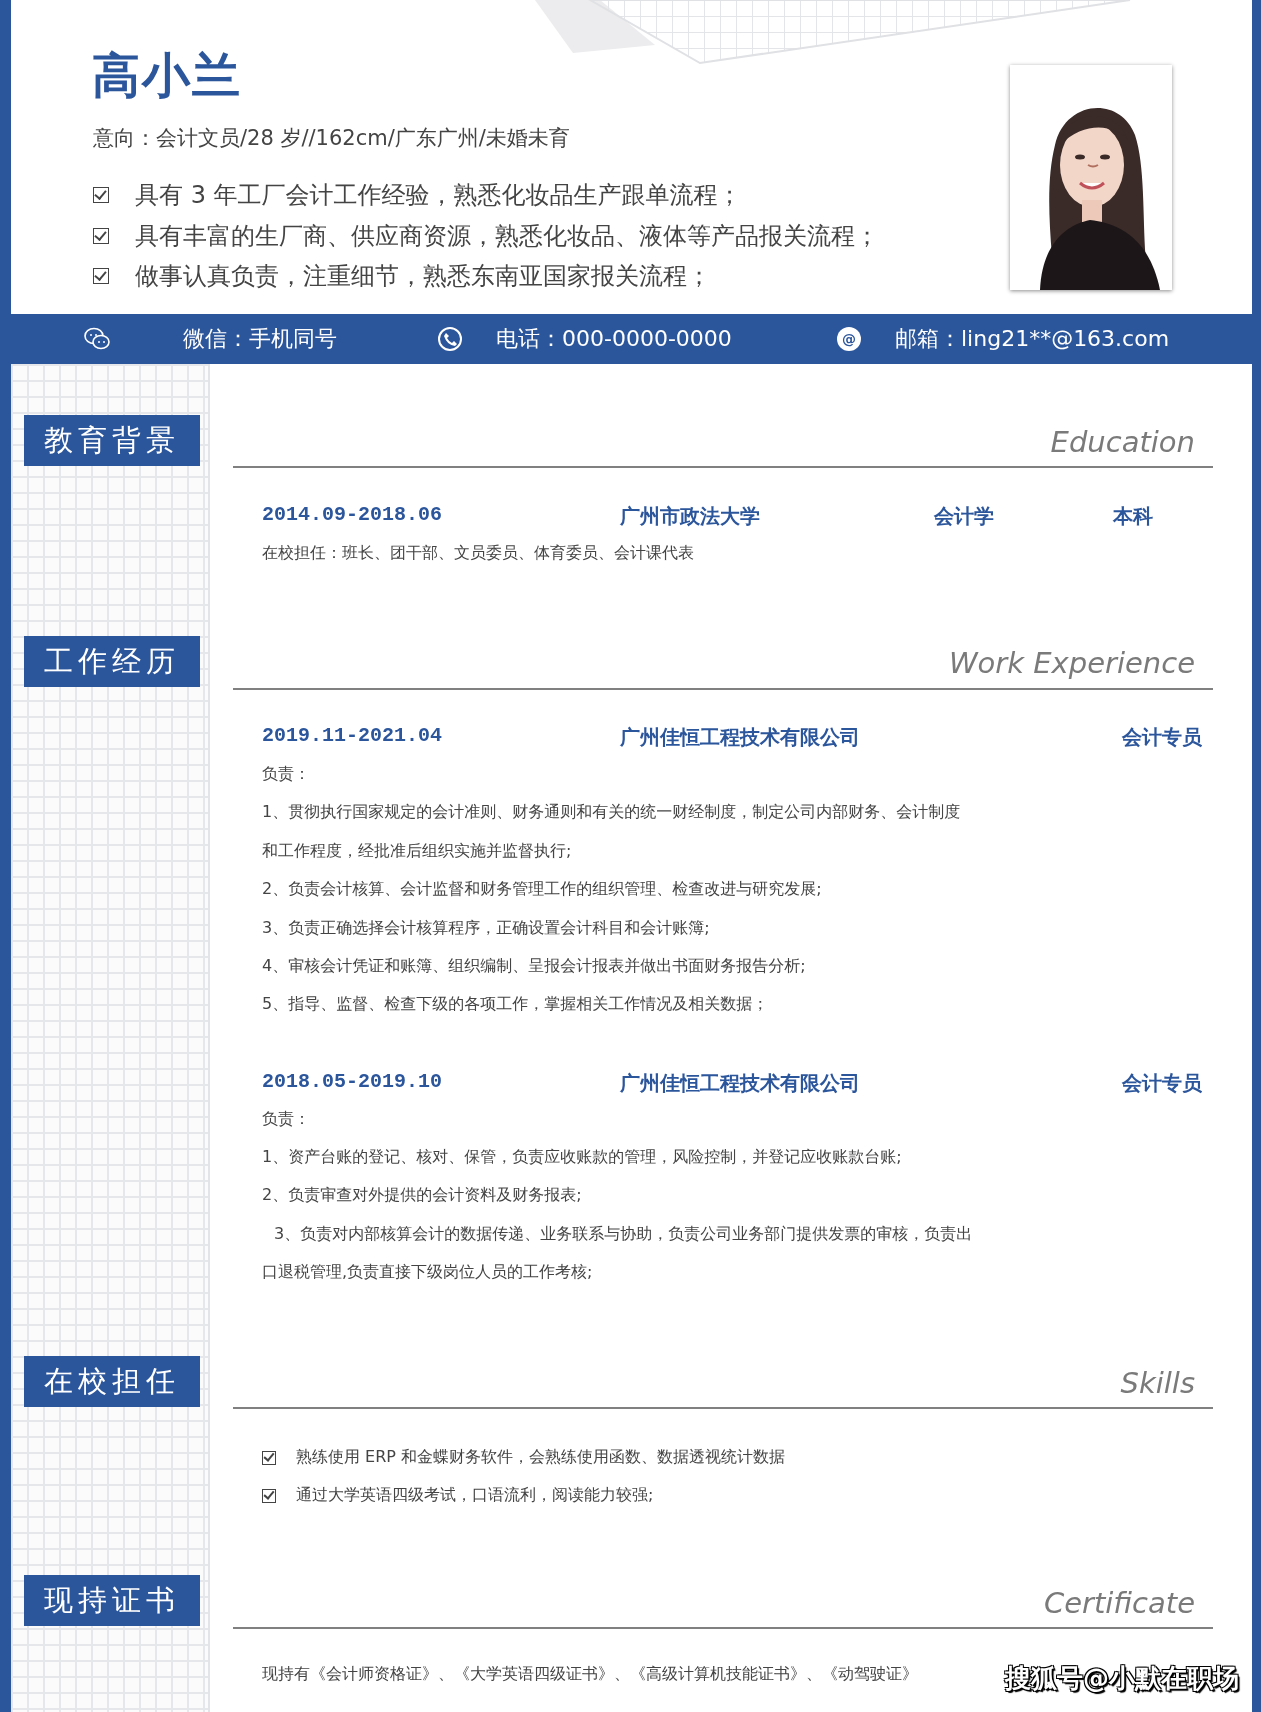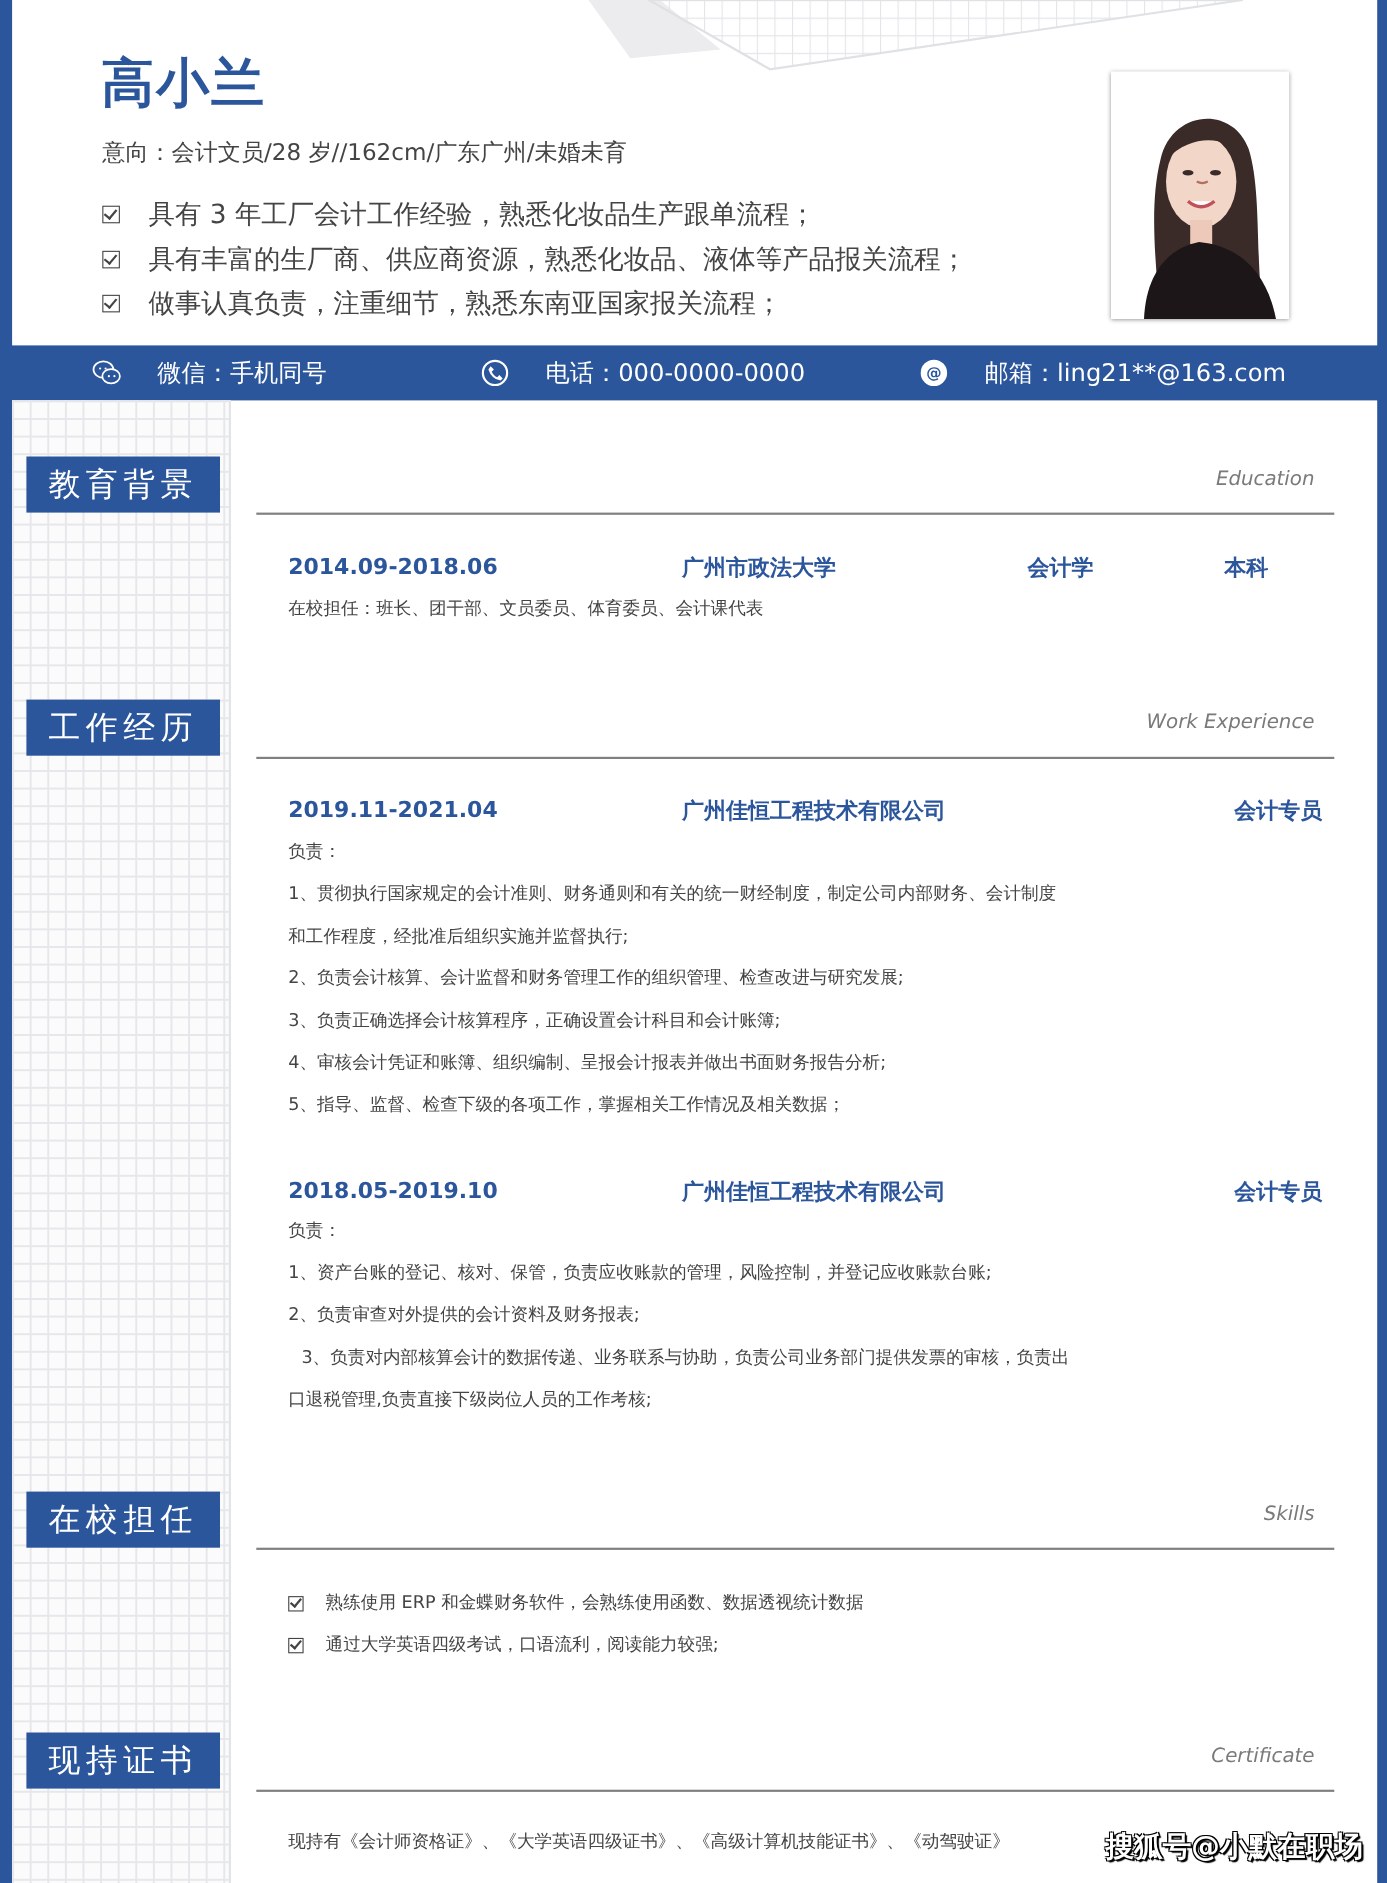--- a/index.html
+++ b/index.html
@@ -24,25 +24,25 @@
   .contact-bar { position: absolute; left: 0; top: 314px; width: 1261px; height: 50px; background: #2c569c; color: #fff; font-size: 22px; }
   .contact { position: absolute; top: 0; height: 50px; display: flex; align-items: center; white-space: nowrap; }
   .contact .ic { width: 28px; height: 28px; margin-right: 32px; display: flex; align-items: center; justify-content: center; }
 
   .sidebar { position: absolute; left: 11px; top: 364px; width: 199px; height: 1348px;
     background-color: #fbfbfc;
     background-image: linear-gradient(#e6e7ea 2px, transparent 2px), linear-gradient(90deg, #e6e7ea 2px, transparent 2px);
     background-size: 16px 16px; border-right: 2px solid #e3e4e7; }
 
   .sec-label { position: absolute; left: 24px; width: 176px; height: 51px; background: #2c569c; color: #fff; font-size: 29px; letter-spacing: 5px; display: flex; align-items: center; justify-content: center; }
-  .sec-en { position: absolute; right: 66px; font-size: 18px; font-style: italic; color: #7a7a7a; white-space: nowrap; }
+  .sec-en { position: absolute; right: 66px; font-size: 29px; font-style: italic; color: #7a7a7a; white-space: nowrap; }
   .sec-line { position: absolute; left: 233px; width: 980px; height: 2px; background: #808080; }
 
   .row { position: absolute; left: 262px; width: 940px; height: 30px; font-size: 20px; font-weight: bold; color: #2c569c; white-space: nowrap; }
-  .row span { position: absolute; top: 0; }
+  .row span { position: absolute; top: 0; font-family: Liberation Mono, monospace; }
   .txt { position: absolute; left: 262px; font-size: 16px; color: #444; white-space: nowrap; }
 
   .watermark { position: absolute; left: 1005px; top: 1661px; font-size: 26px; font-weight: bold; color: #fff; white-space: nowrap;
     text-shadow: 1px 1px 0 #000, -1px -1px 0 #000, 1px -1px 0 #000, -1px 1px 0 #000, 2px 2px 1px #000; }
 </style>
 </head>
 <body>
 
 <div class="frame-left"></div>
 <div class="frame-right"></div>
@@ -82,21 +82,21 @@
     <rect x="72" y="135" width="20" height="22" fill="#ecc9b8"></rect>
     <path d="M30 225 C32 180 55 160 80 155 C110 158 140 175 150 225 Z" fill="#1c1618"></path>
     <path d="M78 100 q5 3 10 0" stroke="#b07060" stroke-width="2" fill="none"></path>
     <path d="M70 118 q12 10 24 0" stroke="#c0505a" stroke-width="3" fill="#fff"></path>
     <ellipse cx="70" cy="92" rx="5" ry="2.5" fill="#3a2a28"></ellipse>
     <ellipse cx="95" cy="92" rx="5" ry="2.5" fill="#3a2a28"></ellipse>
   </svg>
 </div>
 
 <div class="contact-bar">
-  <div class="contact" style="left:83px;">
+  <div class="contact" style="left:83px;gap:40px;">
     <span class="ic">
       <svg width="28" height="26" viewBox="0 0 28 26">
           <ellipse cx="11" cy="10" rx="9" ry="7.5" fill="none" stroke="#fff" stroke-width="1.6"></ellipse>
           <ellipse cx="18" cy="16" rx="8" ry="6.5" fill="#2c569c" stroke="#fff" stroke-width="1.6"></ellipse>
           <circle cx="8" cy="9" r="1" fill="#fff"></circle>
           <circle cx="13" cy="9" r="1" fill="#fff"></circle>
           <circle cx="16" cy="16" r="1" fill="#fff"></circle>
           <circle cx="21" cy="16" r="1" fill="#fff"></circle>
         </svg>
     </span>

